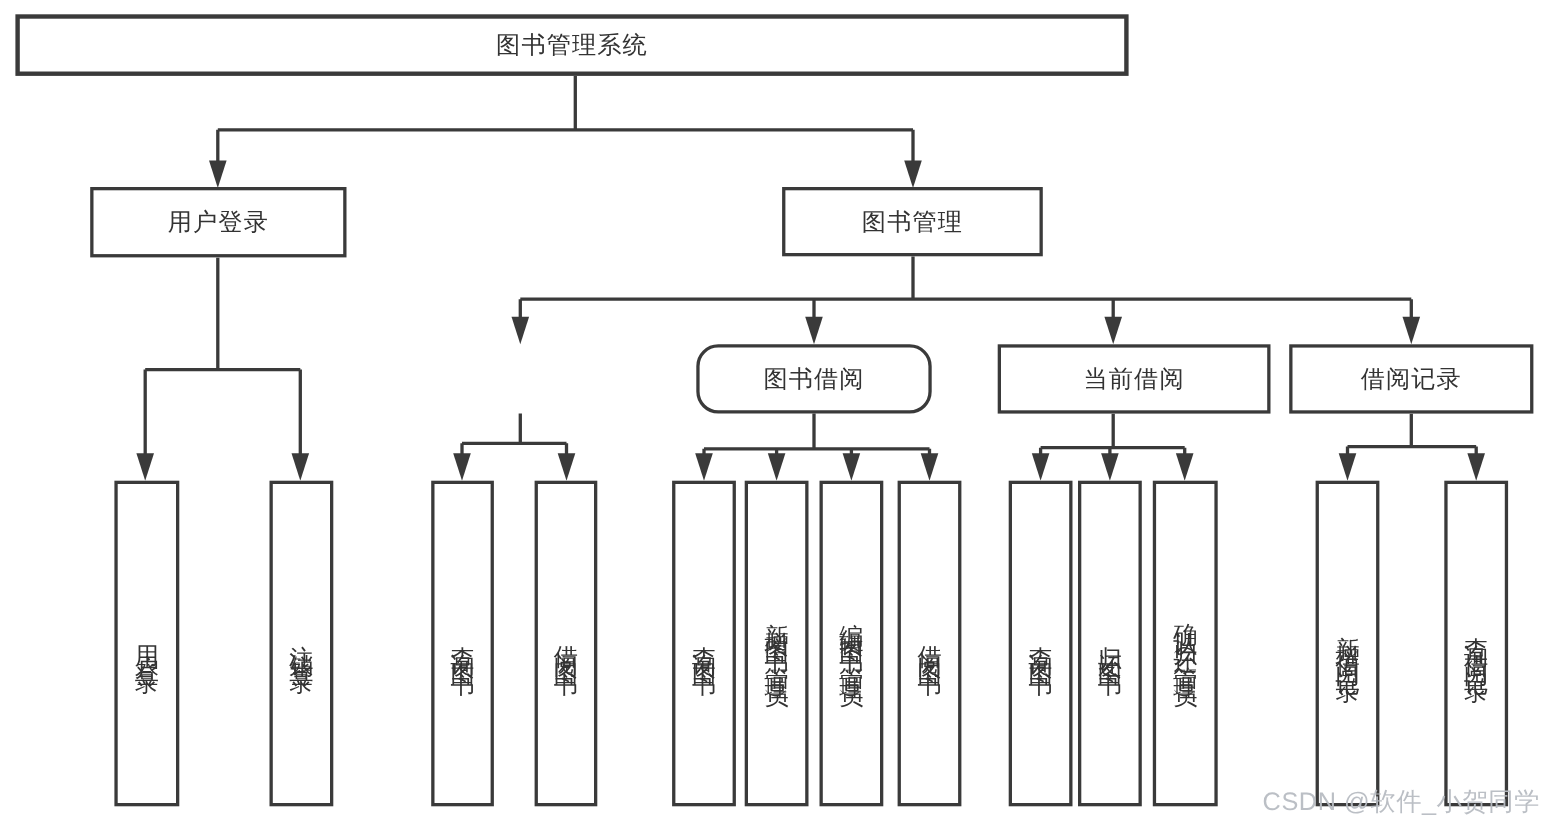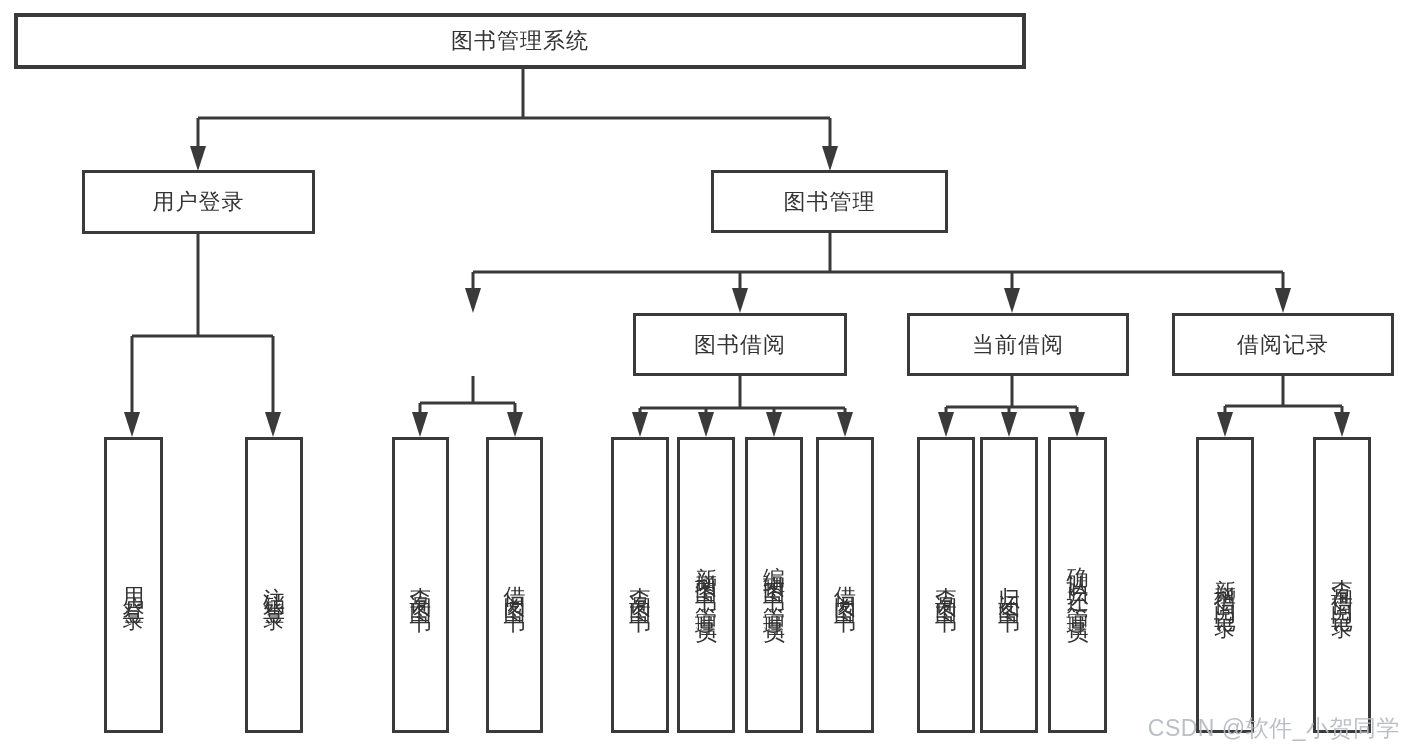--- a/index.html
+++ b/index.html
@@ -112,24 +112,24 @@
     <span>图书管理系统</span>
   </div>
 
   <div class="box" style="left:82px; top:170px; width:233px; height:64px;">
     <span>用户登录</span>
   </div>
   <div class="box" style="left:711px; top:170px; width:237px; height:63px;">
     <span>图书管理</span>
   </div>
 
-  <div class="box" style="left:633px; top:313px; width:214px; height:63px;">
+  <div class="box" style="left:633px; top:313px; width:214px; height:63px;border-radius:20px;">
     <span>图书借阅</span>
   </div>
-  <div class="box" style="left:907px; top:313px; width:222px; height:63px;">
+  <div class="box" style="left:907px; top:313px; width:248px; height:63px;">
     <span>当前借阅</span>
   </div>
   <div class="box" style="left:1172px; top:313px; width:222px; height:63px;">
     <span>借阅记录</span>
   </div>
 
   <div class="box v" style="left:104px; top:437px; width:59px; height:296px;">
     <span>用户登录</span>
   </div>
   <div class="box v" style="left:245px; top:437px; width:58px; height:296px;">

